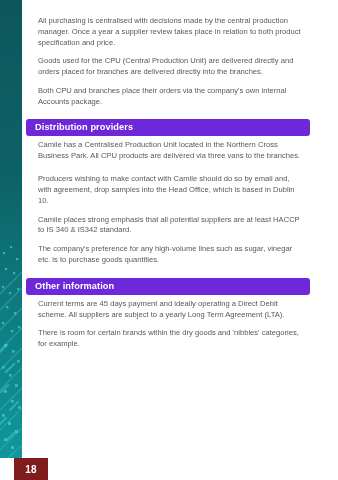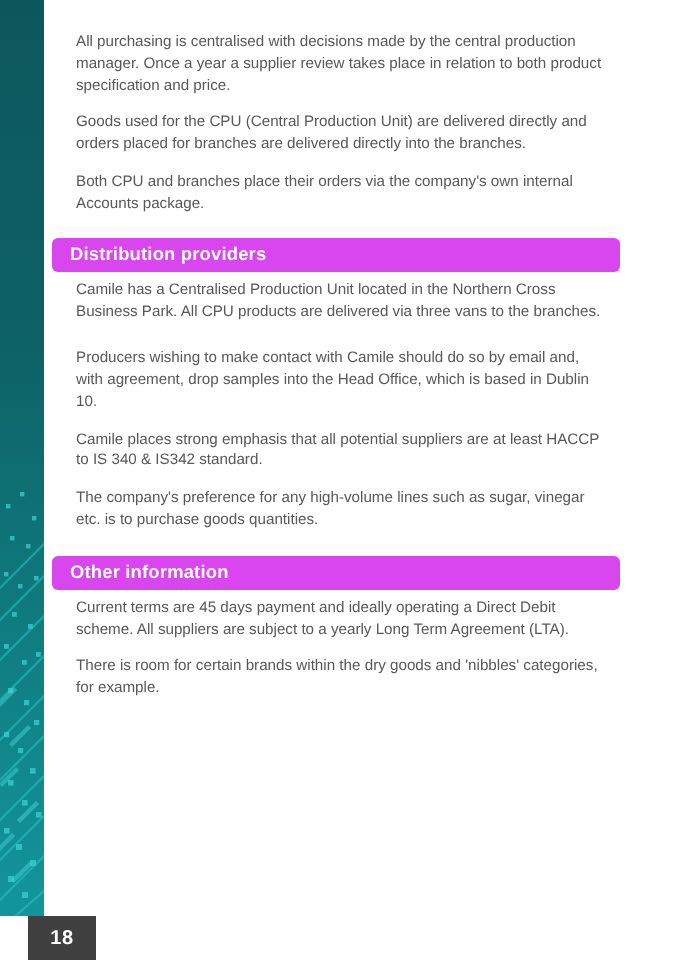--- a/index.html
+++ b/index.html
@@ -35,41 +35,41 @@
     pointer-events: none;
   }
 
   
   #page-badge {
     position: absolute;
     left: 14px;
     top: 458px;
     width: 34px;
     height: 22px;
-    background: #404040;
+    background: #7f1d1d;
     color: #ffffff;
     font-size: 10px;
     font-weight: bold;
     display: flex;
     align-items: center;
     justify-content: center;
     letter-spacing: .3px;
   }
 
   
   #content {
     position: absolute;
     left: 26px;
     top: 0;
     width: 284px;
     height: 480px;
   }
 
   .section-bar {
-    background: #d946ef;
+    background: #6d28d9;
     border-radius: 3px;
     height: 17px;
     display: flex;
     align-items: center;
     padding: 0 0 0 9px;
     box-sizing: border-box;
     margin: 0;
   }
   .section-bar-label {
     color: #ffffff;

